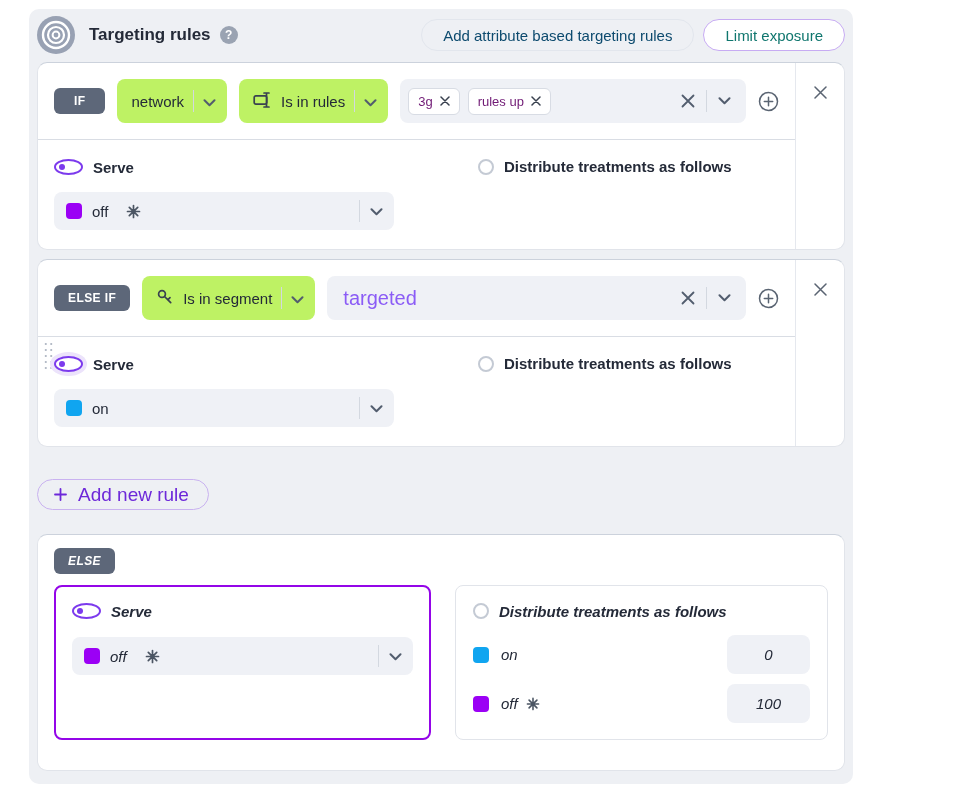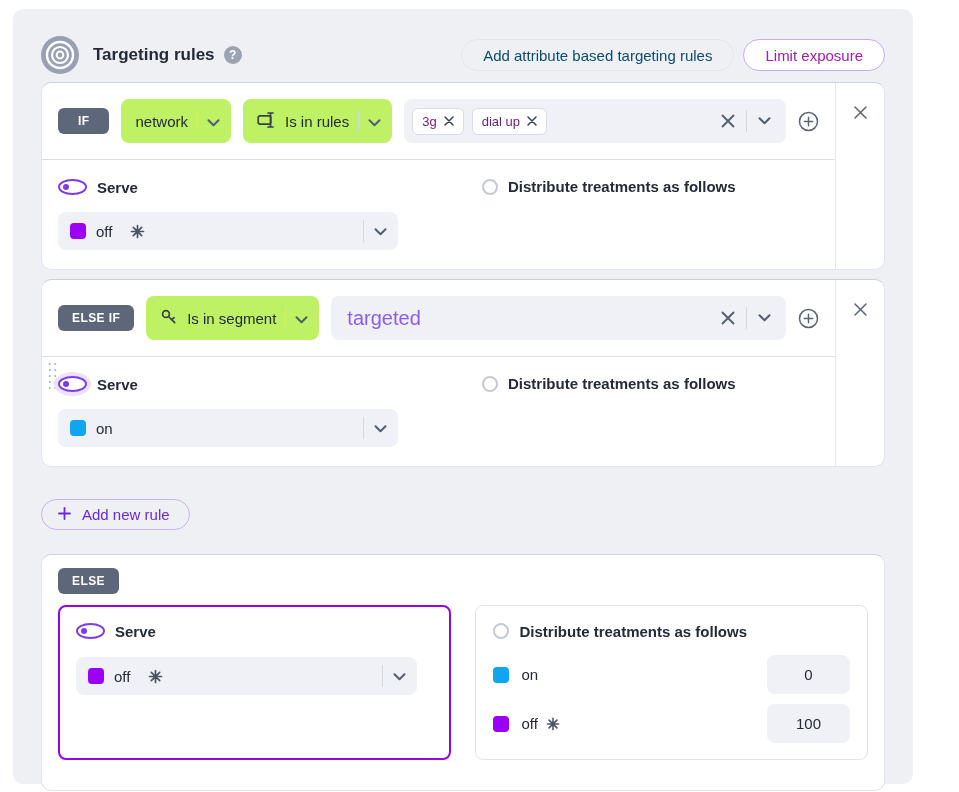--- a/index.html
+++ b/index.html
@@ -1,27 +1,27 @@
 <!DOCTYPE html>
 <html><head>
 <meta charset="utf-8">
 <style>
   * { box-sizing: border-box; margin: 0; padding: 0; }
   html,body { width:959px; height:792px; background:#ffffff; font-family:"Liberation Sans",sans-serif; color:#242a38; }
   body { position:relative; }
-  .panel { position:absolute; left:13px; top:9px; width:900px; height:775px; background:#eef0f4; border-radius:10px; padding:28px; }
+  .panel { position:absolute; left:29px; top:9px; width:824px; height:775px; background:#eef0f4; border-radius:10px; padding:8px; }
 
   
   .hdr { display:flex; align-items:center; height:36px; margin-bottom:9px; }
   .target-badge { width:38px; height:38px; border-radius:50%; background:#98a1b3; display:flex; align-items:center; justify-content:center; flex:0 0 38px; }
   .hdr-title { font-size:17px; font-weight:700; margin-left:14px; }
   .help { width:18px; height:18px; border-radius:50%; background:#9aa3b2; color:#fff; font-size:12px; font-weight:700; display:flex; align-items:center; justify-content:center; margin-left:9px; }
   .pill { height:32px; border-radius:16px; display:inline-flex; align-items:center; padding:0 21px; font-size:15px; border:1px solid transparent; background:transparent; font-family:inherit; }
   .pill.disabled { margin-left:auto; border-color:#e2e6ed; color:#0c4a6e; }
-  .pill.limit { margin-left:9px; border-color:#c7abf3; color:#a21caf; background:#fff; cursor:pointer; }
+  .pill.limit { margin-left:9px; border-color:#c7abf3; color:#0f766e; background:#fff; cursor:pointer; }
 
   
   .card { background:#fff; border:1px solid #e1e4ea; border-top-color:#ccd2dc; border-radius:10px; margin-bottom:9px; display:flex; height:188px; position:relative; }
   .card-main { flex:1; min-width:0; display:flex; flex-direction:column; }
   .card-side { width:49px; border-left:1px solid #e5e8ee; display:flex; justify-content:center; align-items:flex-start; padding-top:23px; }
   .cond-row { display:flex; align-items:center; padding:0 16px; gap:12px; height:77px; border-bottom:1px solid #d9dde4; }
   .badge { background:#5d6779; color:#fff; font-size:12px; font-weight:700; letter-spacing:.4px; border-radius:6px; padding:6px 14px; white-space:nowrap; }
   .badge.if { padding:6px 20px; }
   .sel { background:#bef264; border-radius:8px; height:44px; display:flex; align-items:center; padding:0 11px 0 14px; font-size:15px; gap:9px; cursor:pointer; white-space:nowrap; }
   .vdiv { width:1px; height:22px; background:#d3d8e0; }
@@ -43,24 +43,24 @@
   .treat-sel { width:340px; height:38px; background:#eff1f6; border-radius:8px; display:flex; align-items:center; gap:10px; padding:0 11px 0 12px; margin-top:16px; cursor:pointer; }
   .sq { width:16px; height:16px; border-radius:4px; flex:0 0 16px; }
   .sq.purple { background:#9b00f5; }
   .sq.blue { background:#10a5f0; }
   .treat-name { font-size:15px; }
   .treat-right { margin-left:auto; display:flex; align-items:center; gap:10px; }
   .drag-handle { position:absolute; left:5px; top:81px; width:11px; height:29px;
     background-image:radial-gradient(circle, #b4bbc7 1.3px, transparent 1.45px); background-size:5.5px 6px; cursor:grab; }
 
   
-  .add-rule { margin-top:23px; height:31px; border-radius:16px; border:1px solid #c9b2f0; display:inline-flex; align-items:center; gap:11px; padding:0 19px 0 16px; font-size:15px; color:#6d28d9; background:transparent; cursor:pointer; font-family:inherit; }
-
-  
-  .else-card { background:#fff; border:1px solid #e1e4ea; border-top-color:#ccd2dc; border-radius:10px; margin-top:24px; height:237px; padding:16px; }
+  .add-rule { margin-top:23px; height:31px; border-radius:16px; border:1px solid #c9b2f0; display:inline-flex; align-items:center; gap:11px; padding:0 19px 0 16px; font-size:19px; color:#6d28d9; background:transparent; cursor:pointer; font-family:inherit; }
+
+  
+  .else-card { background:#fff; border:1px solid #e1e4ea; border-top-color:#ccd2dc; border-radius:10px; margin-top:24px; height:237px; padding:16px;font-style:italic; }
   .else-panels { display:flex; gap:24px; margin-top:16px; }
   .serve-panel { width:421px; height:155px; border:2px solid #9405e8; border-radius:8px; padding:15px 16px; }
   .serve-panel .treat-sel { width:341px; margin-top:17px; }
   .dist-panel { width:420px; height:155px; border:1px solid #e1e4ea; border-radius:8px; padding:16px 17px; }
   .alloc-row { display:flex; align-items:center; margin-top:15px; }
   .alloc-row + .alloc-row { margin-top:10px; }
   .alloc-name { font-size:15px; margin-left:12px; }
   .alloc-val { margin-left:auto; width:83px; height:39px; background:#eff1f6; border-radius:8px; display:flex; align-items:center; justify-content:center; font-size:15px; }
   .ast { display:flex; margin-left:8px; }
 </style>
@@ -110,21 +110,21 @@
         <div class="tags-input w1">
           <span class="tag">
             <span>3g</span>
             <button class="icon-btn">
                 <svg width="10" height="10" viewBox="0 0 10 10">
                   <path d="M1 1 L9 9 M9 1 L1 9" stroke="#39414f" stroke-width="1.5" stroke-linecap="round"></path>
                 </svg>
               </button>
           </span>
           <span class="tag">
-            <span>dial up</span>
+            <span>rules up</span>
             <button class="icon-btn">
                 <svg width="10" height="10" viewBox="0 0 10 10">
                   <path d="M1 1 L9 9 M9 1 L1 9" stroke="#39414f" stroke-width="1.5" stroke-linecap="round"></path>
                 </svg>
               </button>
           </span>
           <span class="input-right">
             <button class="icon-btn">
                 <svg width="14" height="14" viewBox="0 0 14 14">
                   <path d="M1.5 1.5 L12.5 12.5 M12.5 1.5 L1.5 12.5" stroke="#525d6e" stroke-width="1.8" stroke-linecap="round"></path>

